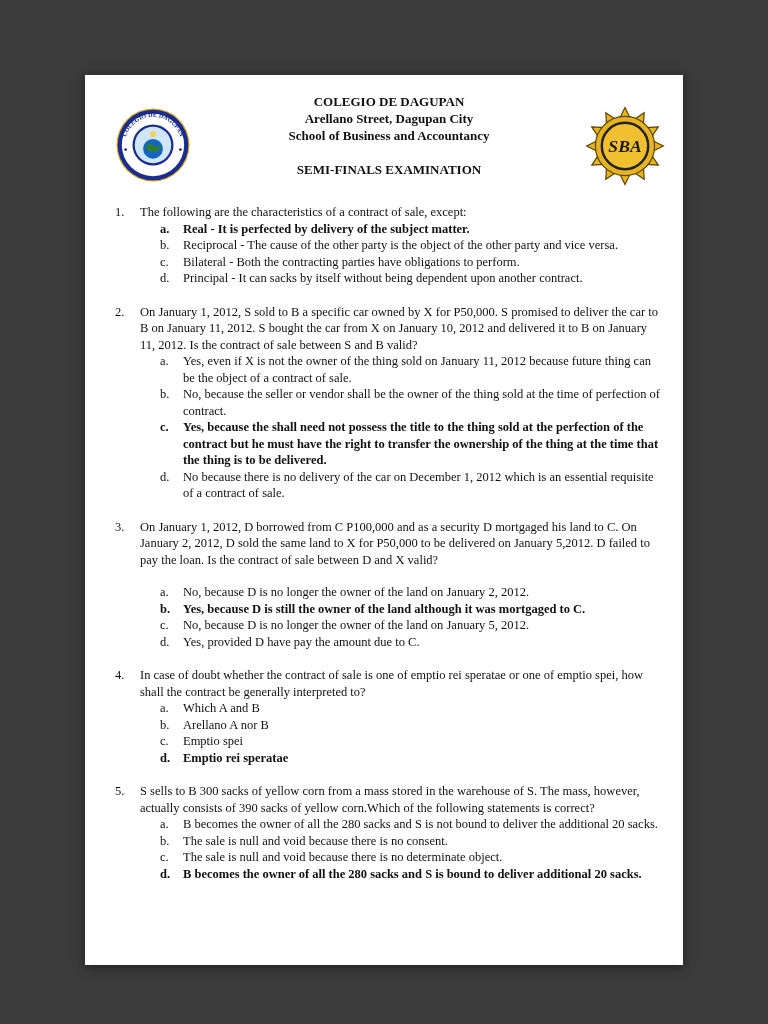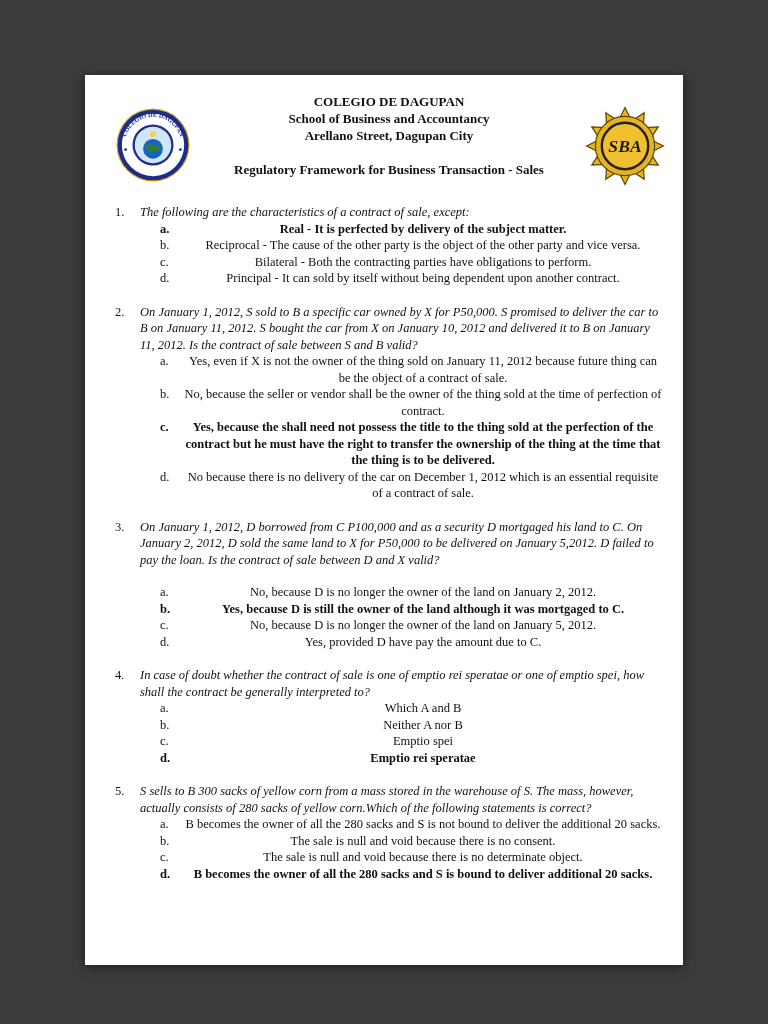--- a/index.html
+++ b/index.html
@@ -25,25 +25,25 @@
     line-height:17px;
   }
   .header-block .gap { height:17px; }
   .logo { position:absolute; }
   .logo-left  { left:30px;  top:32px; width:76px; height:76px; }
   .logo-right { right:18px; top:30px; width:80px; height:82px; }
   .questions { margin-top:26px; font-size:12.5px; line-height:16.5px; }
   .question { margin-bottom:17px; }
   .q-row { display:flex; }
   .q-num { flex:0 0 25px; width:25px; }
-  .q-text { flex:1; padding-right:2px;font-style:italic; }
+  .q-text { flex:1; padding-right:2px; }
   .options { margin-left:45px; }
   .option { display:flex; }
   .opt-letter { flex:0 0 23px; width:23px; }
-  .opt-text { flex:1;text-align:center; }
+  .opt-text { flex:1; }
   .bold { font-weight:bold; }
   .gap-top { margin-top:16px; }
 </style>
 </head>
 <body>
 
 <div class="viewer">
   <div class="page">
 
     <div class="logo logo-left">
@@ -84,24 +84,24 @@
           <polygon points="50,2 57,16 43,16" transform="rotate(330 50 50)"></polygon>
         </g>
         <circle cx="50" cy="50" r="37" fill="#e6b422" stroke="#5a4500" stroke-width="1.5"></circle>
         <circle cx="50" cy="50" r="29" fill="#f0c030" stroke="#222222" stroke-width="3"></circle>
         <text x="50" y="58" text-anchor="middle" font-size="22" font-weight="bold" font-style="italic" fill="#1a1a1a" font-family="Liberation Serif, serif">SBA</text>
       </svg>
     </div>
 
     <div class="header-block">
       <div>COLEGIO DE DAGUPAN</div>
+      <div>Arellano Street, Dagupan City</div>
       <div>School of Business and Accountancy</div>
-      <div>Arellano Street, Dagupan City</div>
       <div class="gap"></div>
-      <div>Regulatory Framework for Business Transaction - Sales</div>
+      <div>SEMI-FINALS EXAMINATION</div>
     </div>
 
     <div class="questions">
   <div class="question">
     <div class="q-row">
       <span class="q-num">1.</span>
       <div class="q-text">The following are the characteristics of a contract of sale, except:</div>
     </div>
     <div class="options">
   <div class="option">
@@ -114,21 +114,21 @@
     <div class="opt-text">Reciprocal - The cause of the other party is the object of the other party and vice versa.</div>
   </div>
 
   <div class="option">
     <span class="opt-letter">c.</span>
     <div class="opt-text">Bilateral - Both the contracting parties have obligations to perform.</div>
   </div>
 
   <div class="option">
     <span class="opt-letter">d.</span>
-    <div class="opt-text">Principal - It can sold by itself without being dependent upon another contract.</div>
+    <div class="opt-text">Principal - It can sacks by itself without being dependent upon another contract.</div>
   </div>
 </div>
   </div>
 
   <div class="question">
     <div class="q-row">
       <span class="q-num">2.</span>
       <div class="q-text">On January 1, 2012, S sold to B a specific car owned by X for P50,000. S promised to deliver the car to B on January 11, 2012. S bought the car from X on January 10, 2012 and delivered it to B on January 11, 2012. Is the contract of sale between S and B valid?</div>
     </div>
     <div class="options">
@@ -188,39 +188,39 @@
       <div class="q-text">In case of doubt whether the contract of sale is one of emptio rei speratae or one of emptio spei, how shall the contract be generally interpreted to?</div>
     </div>
     <div class="options">
   <div class="option">
     <span class="opt-letter">a.</span>
     <div class="opt-text">Which A and B</div>
   </div>
 
   <div class="option">
     <span class="opt-letter">b.</span>
-    <div class="opt-text">Neither A nor B</div>
+    <div class="opt-text">Arellano A nor B</div>
   </div>
 
   <div class="option">
     <span class="opt-letter">c.</span>
     <div class="opt-text">Emptio spei</div>
   </div>
 
   <div class="option">
     <span class="opt-letter bold">d.</span>
     <div class="opt-text bold">Emptio rei speratae</div>
   </div>
 </div>
   </div>
 
   <div class="question">
     <div class="q-row">
       <span class="q-num">5.</span>
-      <div class="q-text">S sells to B 300 sacks of yellow corn from a mass stored in the warehouse of S. The mass, however, actually consists of 280 sacks of yellow corn.Which of the following statements is correct?</div>
+      <div class="q-text">S sells to B 300 sacks of yellow corn from a mass stored in the warehouse of S. The mass, however, actually consists of 390 sacks of yellow corn.Which of the following statements is correct?</div>
     </div>
     <div class="options">
   <div class="option">
     <span class="opt-letter">a.</span>
     <div class="opt-text">B becomes the owner of all the 280 sacks and S is not bound to deliver the additional 20 sacks.</div>
   </div>
 
   <div class="option">
     <span class="opt-letter">b.</span>
     <div class="opt-text">The sale is null and void because there is no consent.</div>

